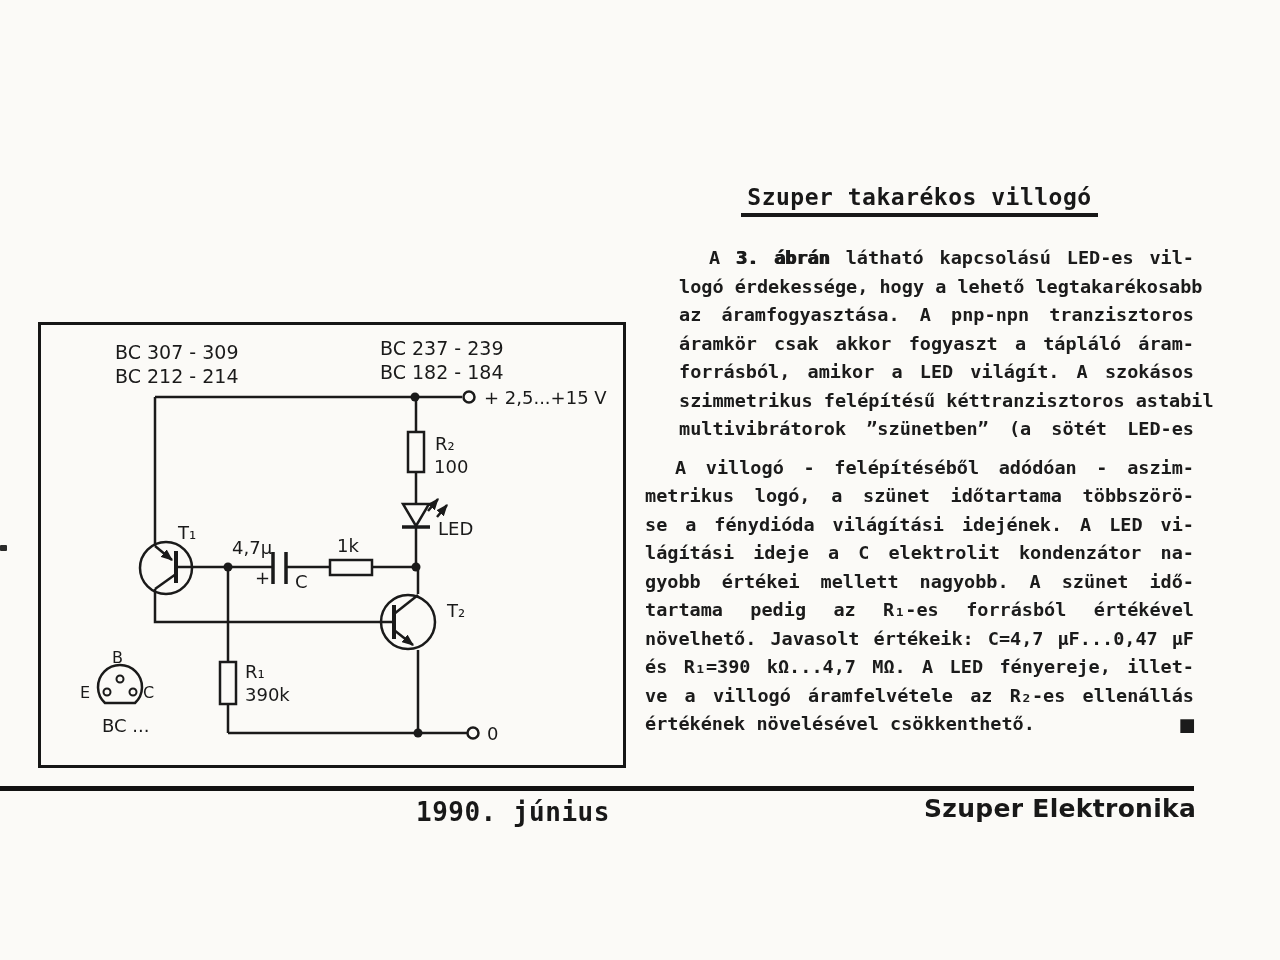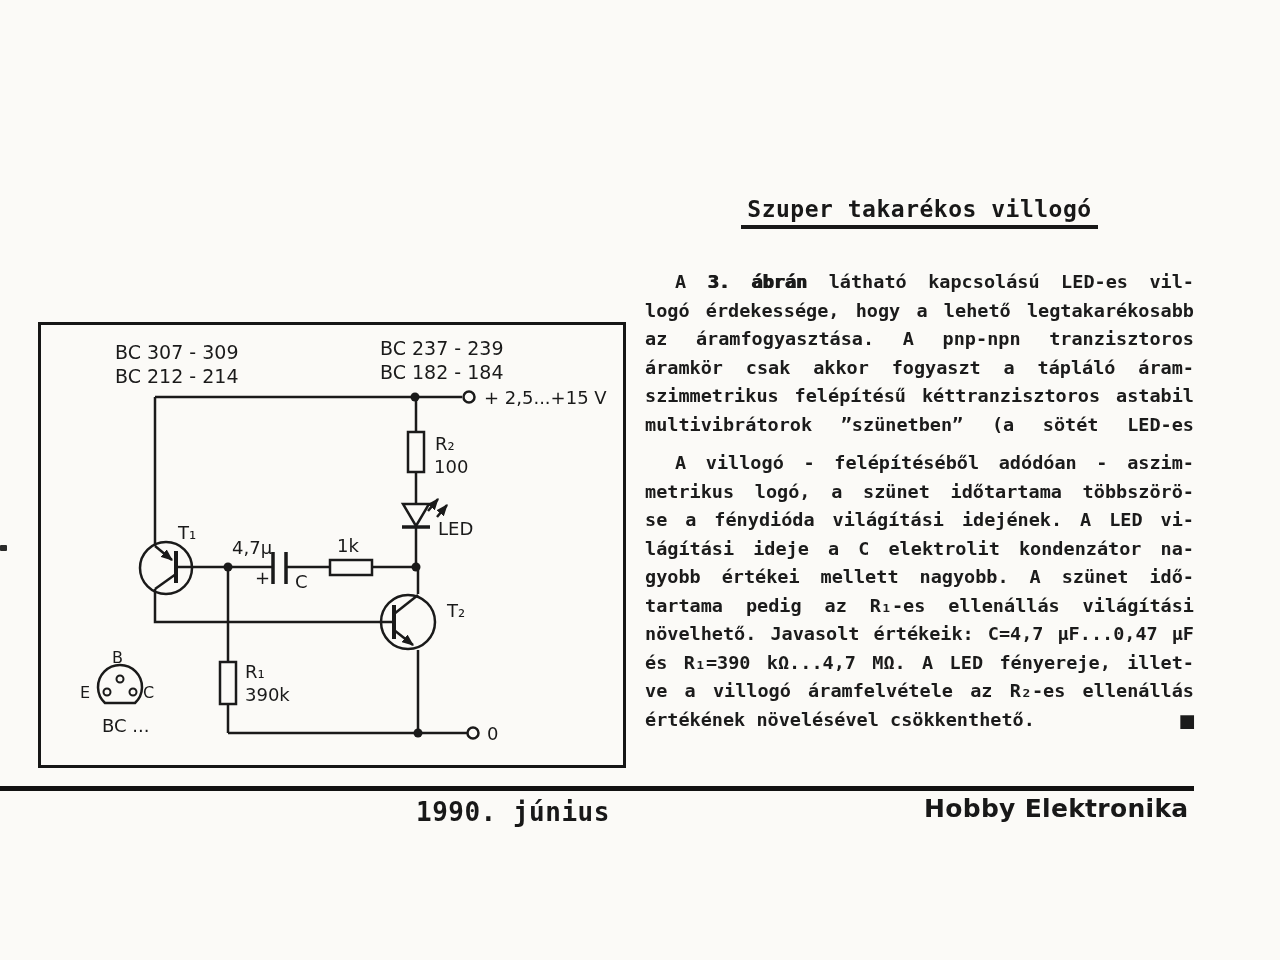--- a/index.html
+++ b/index.html
@@ -10,24 +10,24 @@
   .artifact{position:absolute;left:0;top:545px;width:7px;height:6px;background:#2a2a2a;border-radius:1px;}
 
   
   .schematic-box{position:absolute;left:38px;top:322px;width:588px;height:320px;}
   .schematic-box svg{display:block;}
   .sch-label{font-family:"DejaVu Sans",sans-serif;fill:#1a1a1a;}
 
   
   .article{position:absolute;left:645px;top:184px;width:549px;}
   .title-wrap{text-align:center;}
-  .doc-title{display:inline-block;margin:12px;font-family:"DejaVu Sans Mono",monospace;font-weight:bold;
+  .doc-title{display:inline-block;margin:0;font-family:"DejaVu Sans Mono",monospace;font-weight:bold;
     font-size:23px;line-height:26px;letter-spacing:.5px;padding:0 6px 3px;border-bottom:4px solid #181818;}
   .para{font-family:"DejaVu Sans Mono",monospace;font-weight:bold;font-size:18.5px;color:#1b1b1b;}
-  .p1{margin-top:27px;}
+  .p1{margin-top:27px;margin-left:34px;}
   .p2{margin-top:10px;}
   .line{height:28.5px;line-height:28.5px;white-space:nowrap;text-align:justify;text-align-last:justify;}
   .line.first{text-indent:30px;}
   .line.last{text-align-last:left;position:relative;}
   .xbold{text-shadow:.8px 0 0 currentColor,-.4px 0 0 currentColor;}
   .end-mark{position:absolute;right:0;top:1px;font-size:23px;line-height:26px;text-align:right;}
 
   
   .footer-rule{position:absolute;left:0;top:786px;width:1194px;height:5px;background:#121212;}
   .footer-left{position:absolute;left:416px;top:797px;font-family:"DejaVu Sans Mono",monospace;
@@ -151,38 +151,39 @@
 
     <div class="para p1">
       <div class="line first">
         <span>A</span>
         <span class="xbold">3. ábrán</span>
         <span>látható kapcsolású LED-es vil-</span>
       </div>
       <div class="line">logó érdekessége, hogy a lehető legtakarékosabb</div>
       <div class="line">az áramfogyasztása. A pnp-npn tranzisztoros</div>
       <div class="line">áramkör csak akkor fogyaszt a tápláló áram-</div>
+      <div class="line">forrásból, amikor a LED világít. A szokásos</div>
       <div class="line">szimmetrikus felépítésű kéttranzisztoros astabil</div>
       <div class="line">multivibrátorok ”szünetben” (a sötét LED-es</div>
     </div>
 
     <div class="para p2">
       <div class="line first">A villogó - felépítéséből adódóan - aszim-</div>
       <div class="line">metrikus logó, a szünet időtartama többszörö-</div>
       <div class="line">se a fénydióda világítási idejének. A LED vi-</div>
       <div class="line">lágítási ideje a C elektrolit kondenzátor na-</div>
       <div class="line">gyobb értékei mellett nagyobb. A szünet idő-</div>
-      <div class="line">tartama pedig az R₁-es ellenállás világítási</div>
+      <div class="line">tartama pedig az R₁-es forrásból értékével</div>
       <div class="line">növelhető. Javasolt értékeik: C=4,7 µF...0,47 µF</div>
       <div class="line">és R₁=390 kΩ...4,7 MΩ. A LED fényereje, illet-</div>
       <div class="line">ve a villogó áramfelvétele az R₂-es ellenállás</div>
       <div class="line last">
         <span>értékének növelésével csökkenthető.</span>
         <span class="end-mark">■</span>
       </div>
     </div>
   </section>
 
   <div class="footer-rule"></div>
   <div class="footer-left">1990. június</div>
-  <div class="footer-right">Hobby Elektronika</div>
+  <div class="footer-right">Szuper Elektronika</div>
 
 </div>
 
 </body></html>

